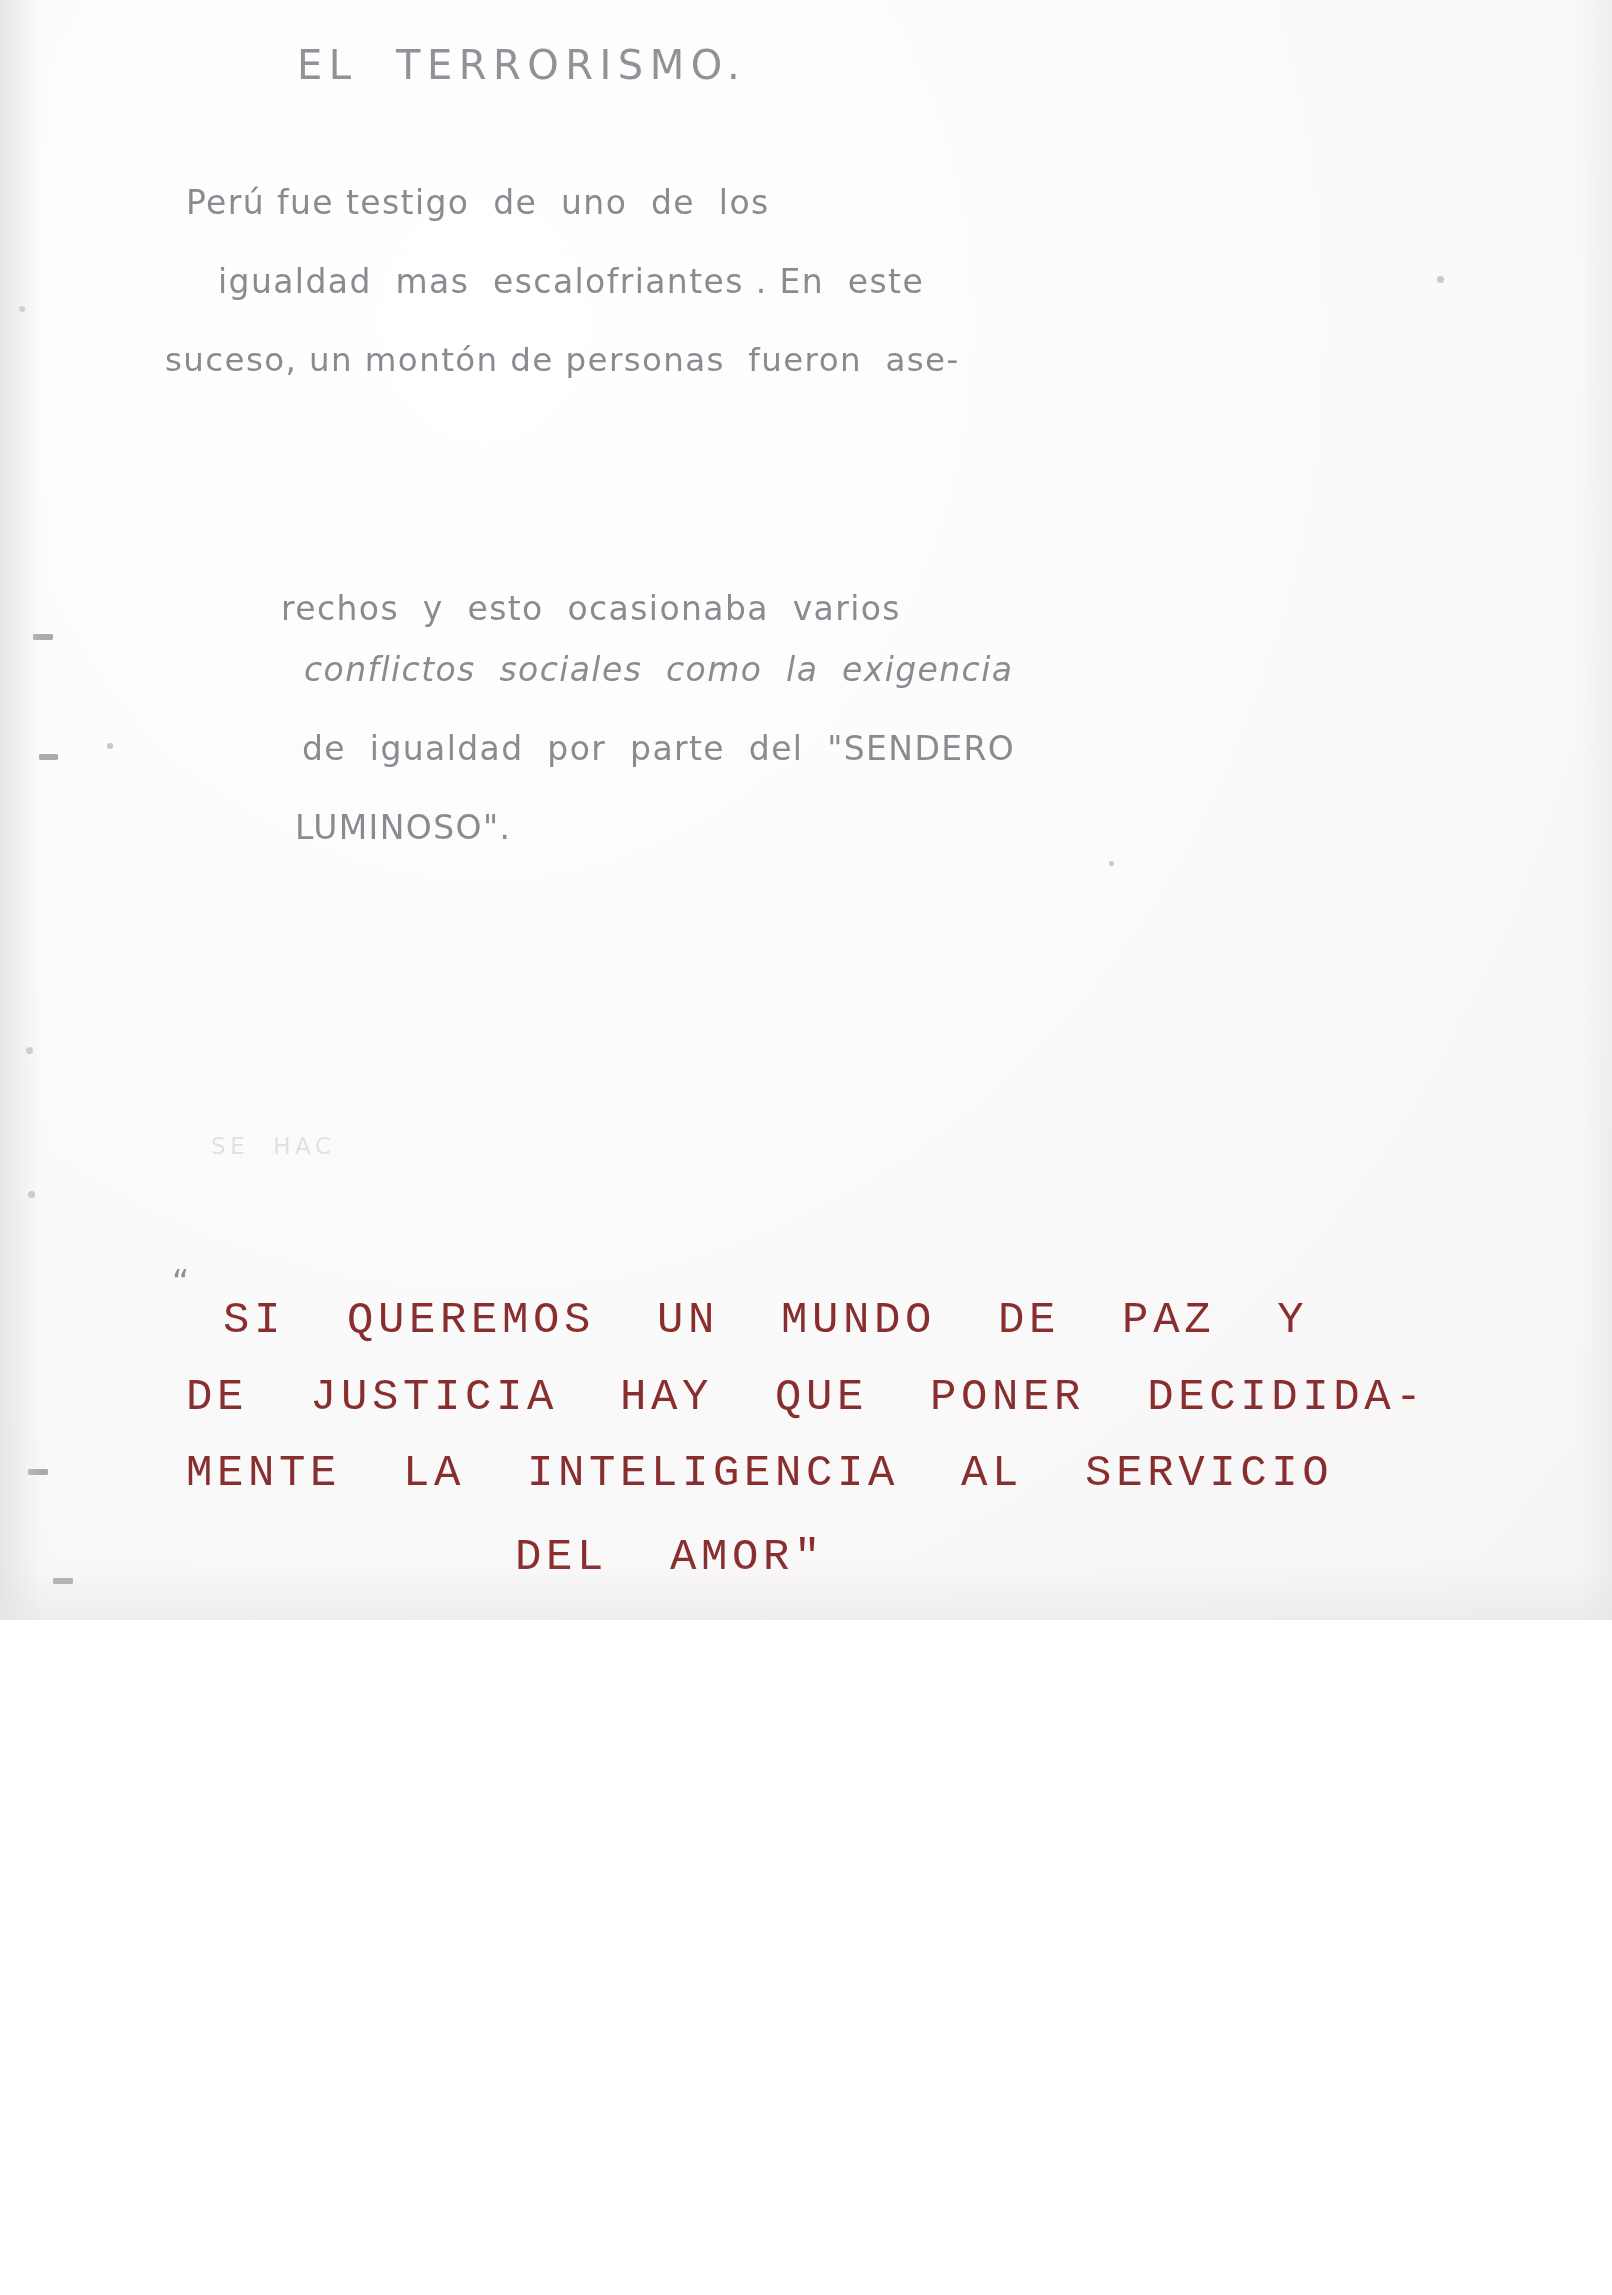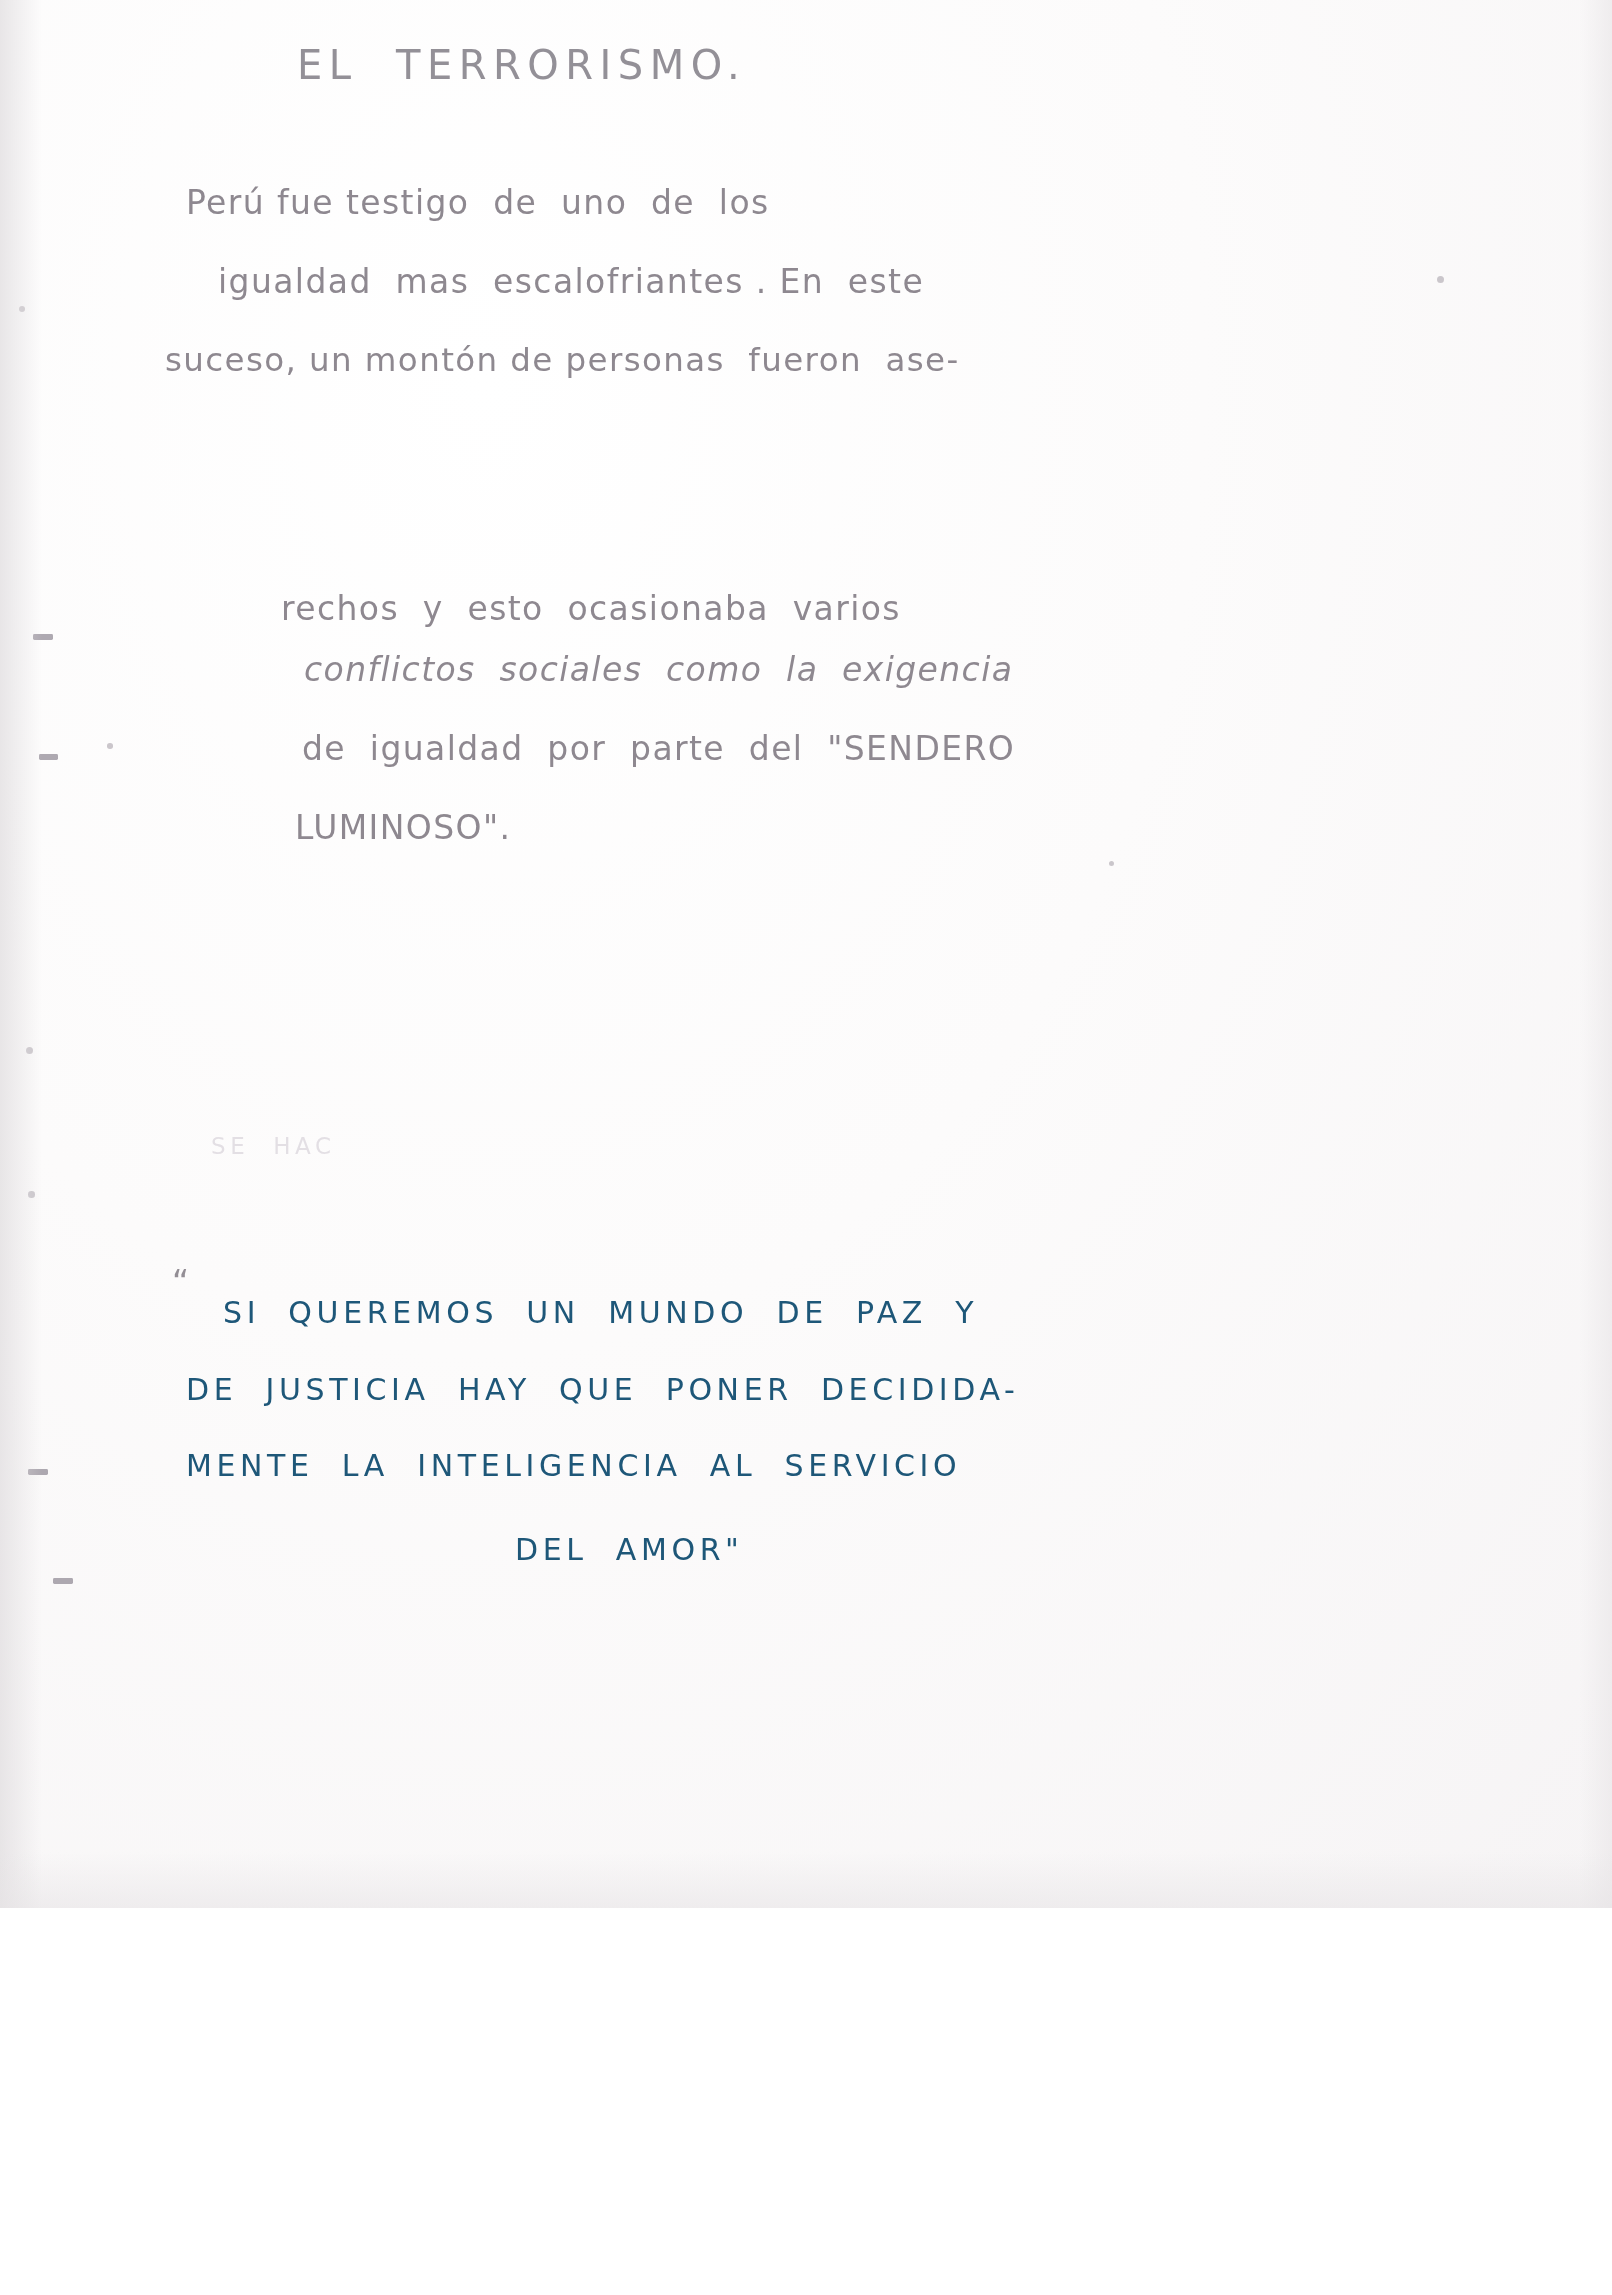--- a/index.html
+++ b/index.html
@@ -6,21 +6,21 @@
     margin: 0;
     padding: 0;
     background: #ffffff;
   }
   body {
     font-family: "DejaVu Sans", sans-serif;
   }
   .page {
     position: relative;
     width: 1612px;
-    height: 1908px;
+    height: 1620px;
     background: #fdfdfd;
     overflow: hidden;
   }
   
   .paper-tint {
     position: absolute;
     inset: 0;
     background:
       radial-gradient(ellipse at 30% 20%, rgba(255,255,255,1) 0%, rgba(252,251,251,1) 45%, rgba(246,244,245,1) 100%);
     pointer-events: none;
@@ -92,23 +92,24 @@
     letter-spacing: 4.6px;
   }
 
   .quote-open {
     left: 172px;
     top: 1263px;
     font-size: 33px;
     color: #8b858d;
   }
   .q-line {
-    font-size: 30px;
+    font-size: 44px;
     letter-spacing: 4.6px;
-    color: #0c4a6e;
+    color: #7f1d1d;
+    font-family: Liberation Mono, monospace;
   }
   .q1 { left: 223px;  top: 1295px; }
   .q2 { left: 186px;  top: 1372px; }
   .q3 { left: 186px;  top: 1448px; }
   .q4 { left: 515px; top: 1532px; }
 
   
   .speck {
     position: absolute;
     background: #b9b4bb;

